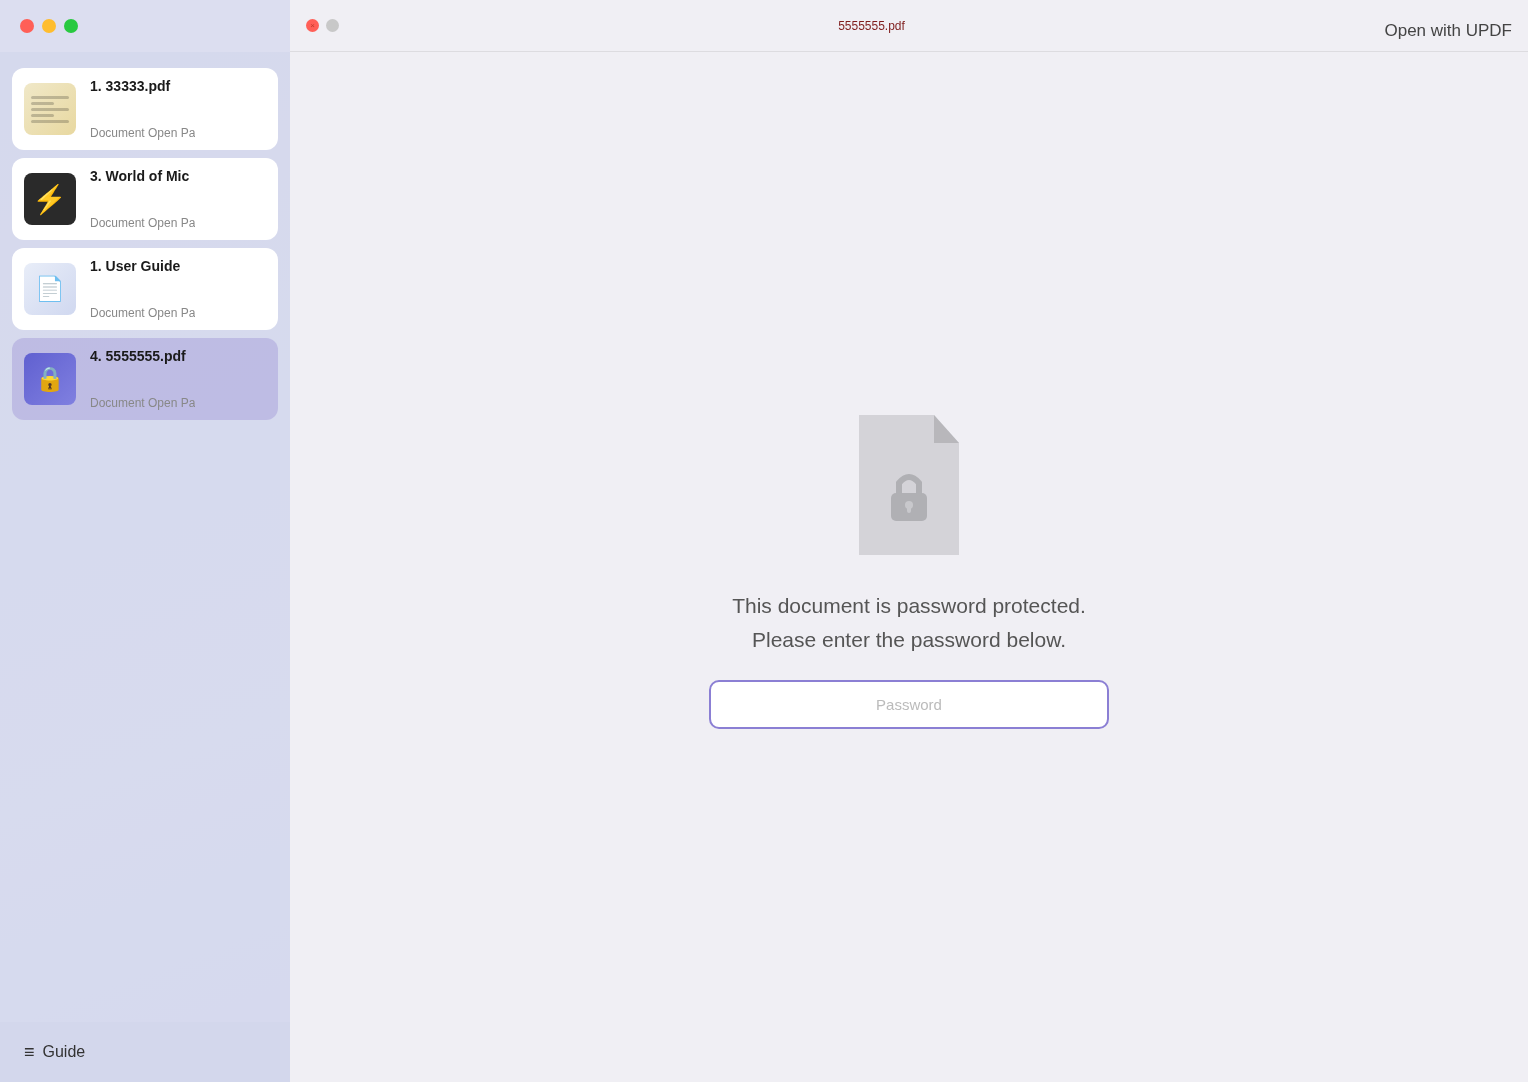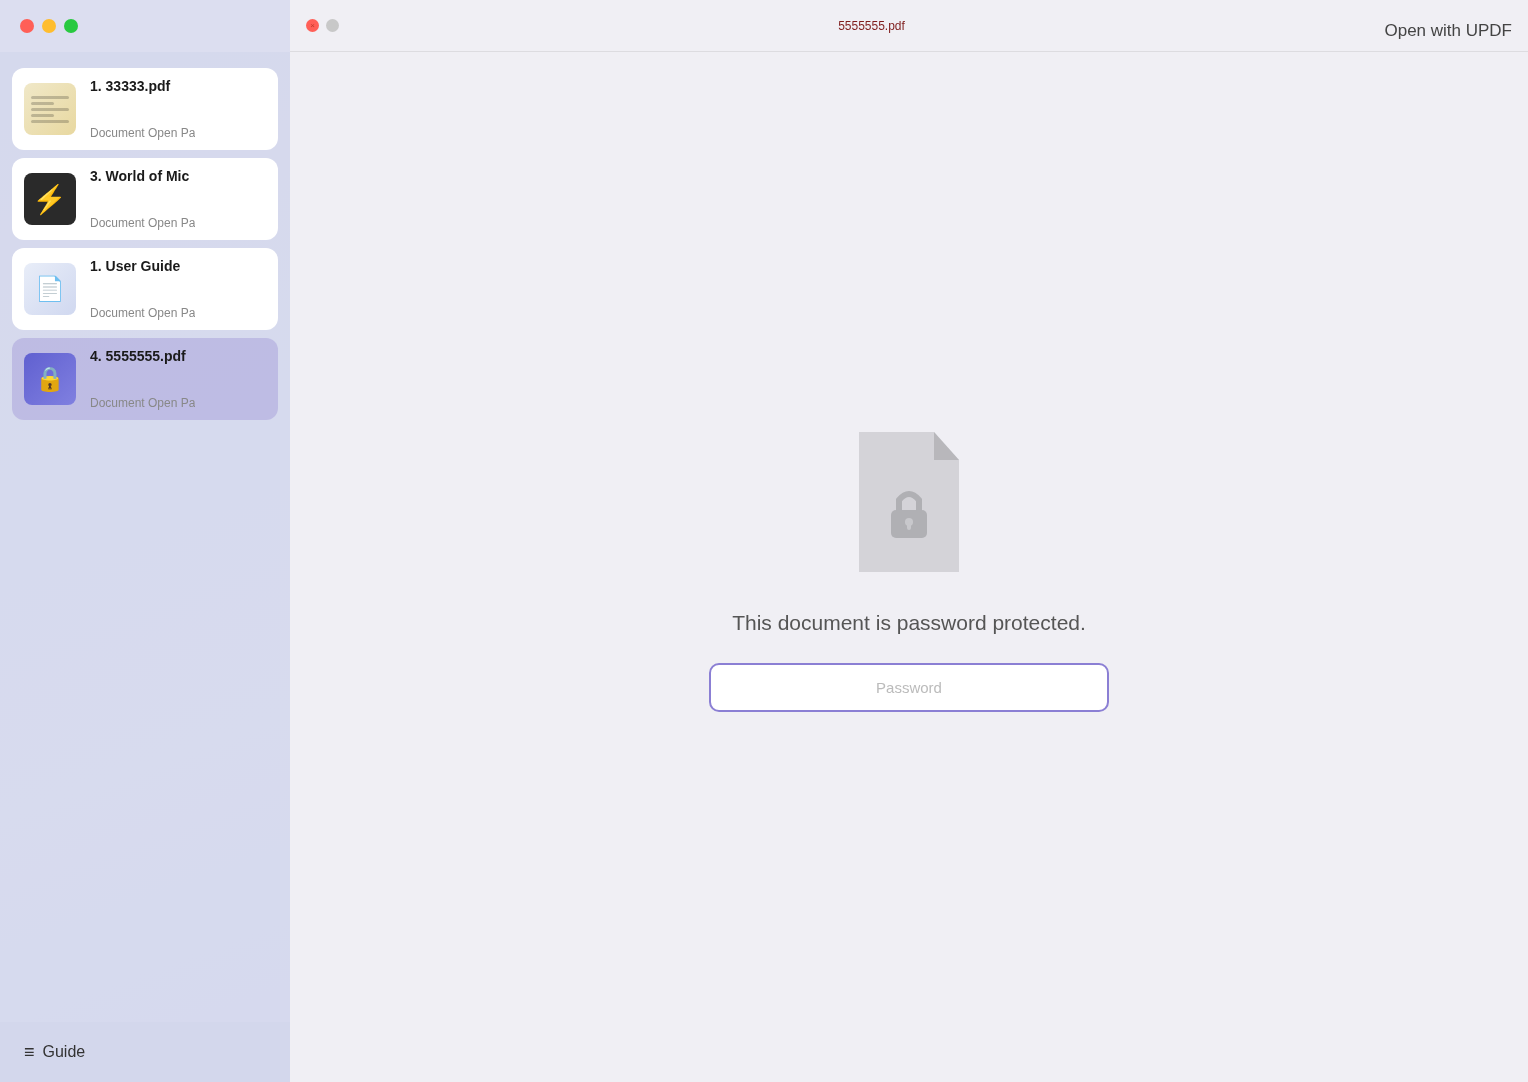--- a/index.html
+++ b/index.html
@@ -444,19 +444,20 @@
 
         <path d="M60 88 L60 78 Q70 66 80 78 L80 88" stroke="#b0b0b4" stroke-width="6" fill="none" stroke-linecap="round"></path>
 
         <circle cx="70" cy="100" r="4" fill="#c8c8cc"></circle>
         <rect x="68" y="100" width="4" height="8" rx="2" fill="#c8c8cc"></rect>
       </svg>
     </div>
 
     <div class="password-message">
       <div>This document is password protected.</div>
+      <div>Please enter the password below.</div>
     </div>
 
     <div class="password-input-wrapper">
       <input type="password" class="password-input" placeholder="Password" style="">
     </div>
   </div>
 </div>
 
 </body></html>

